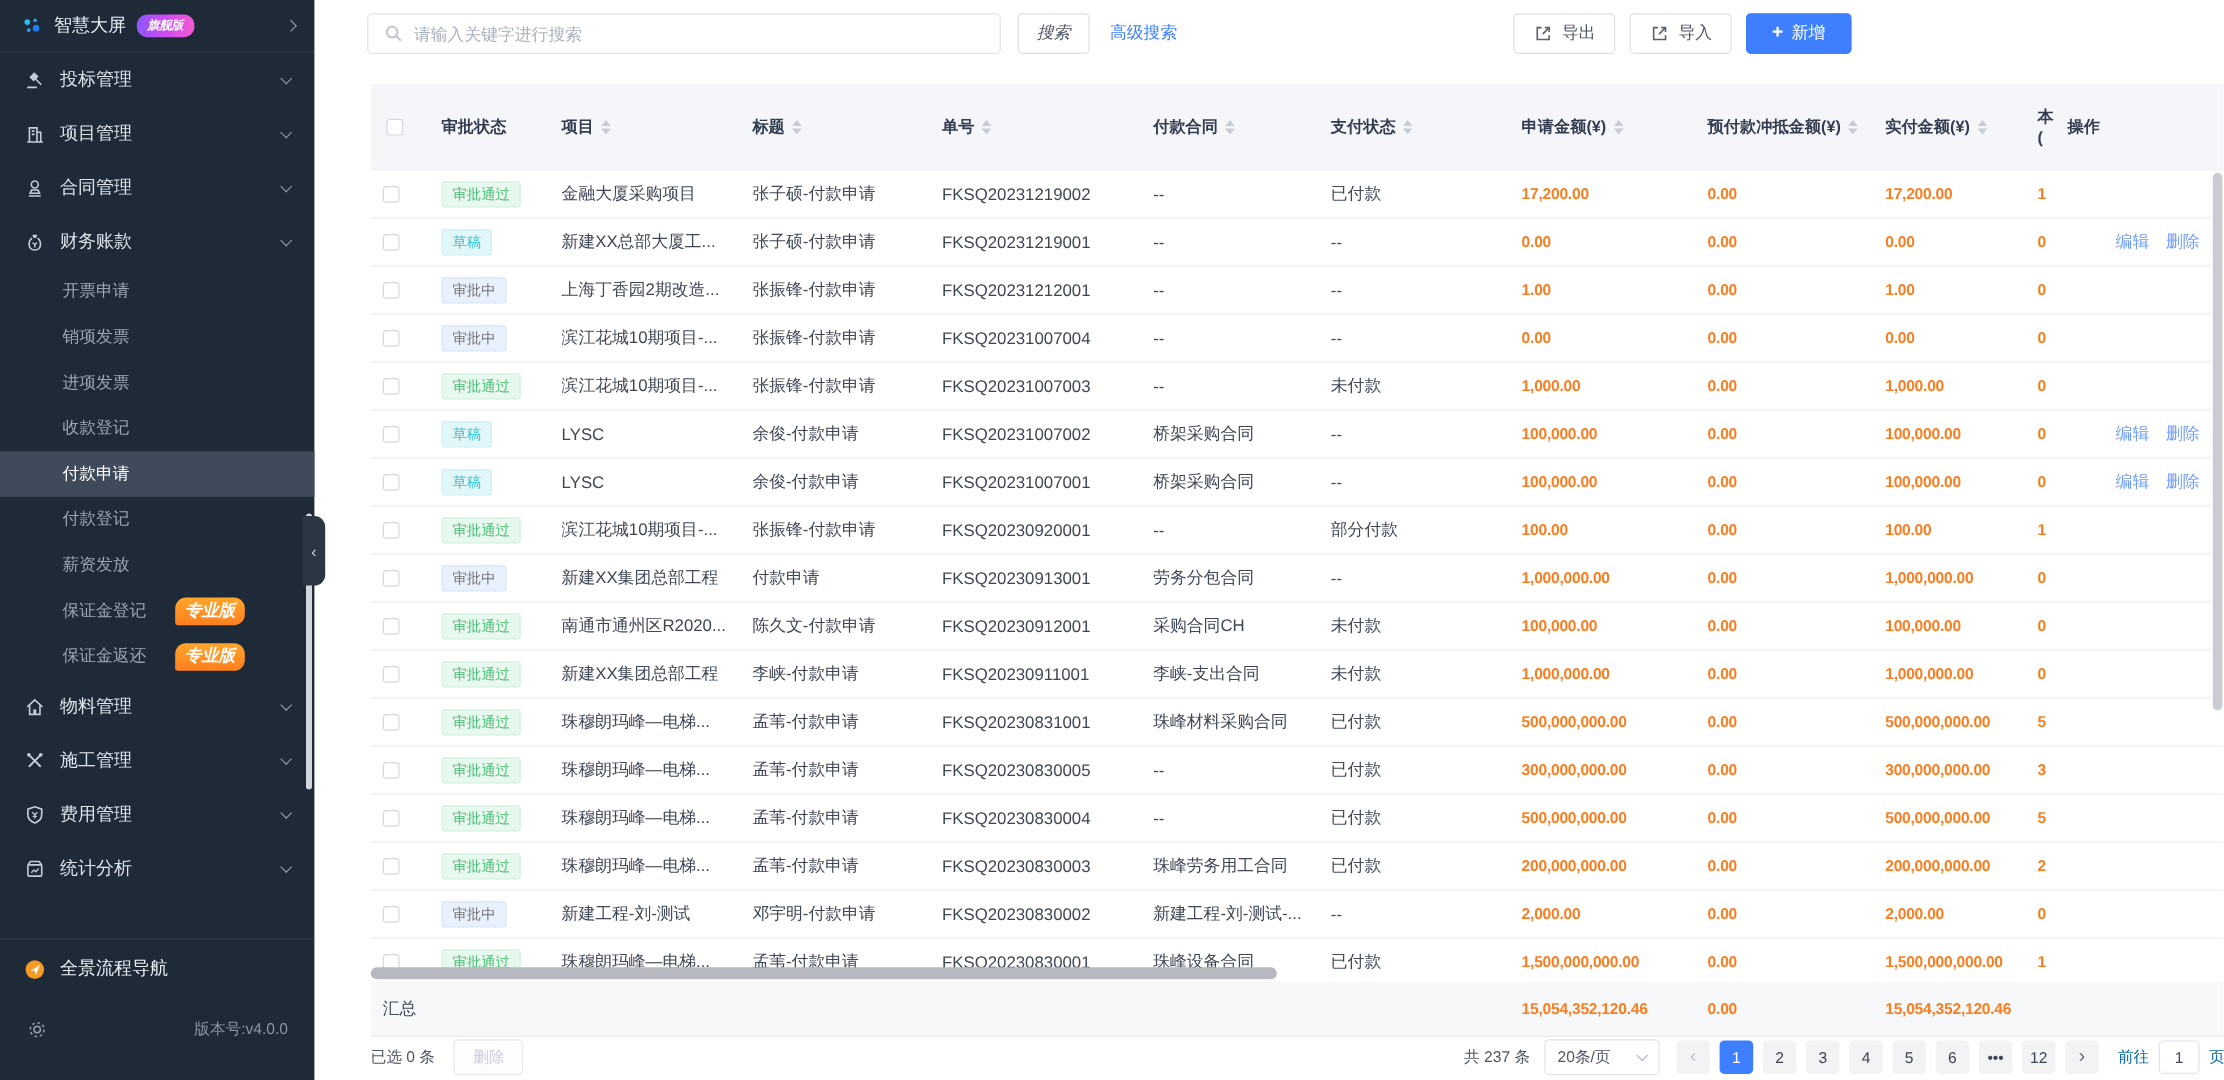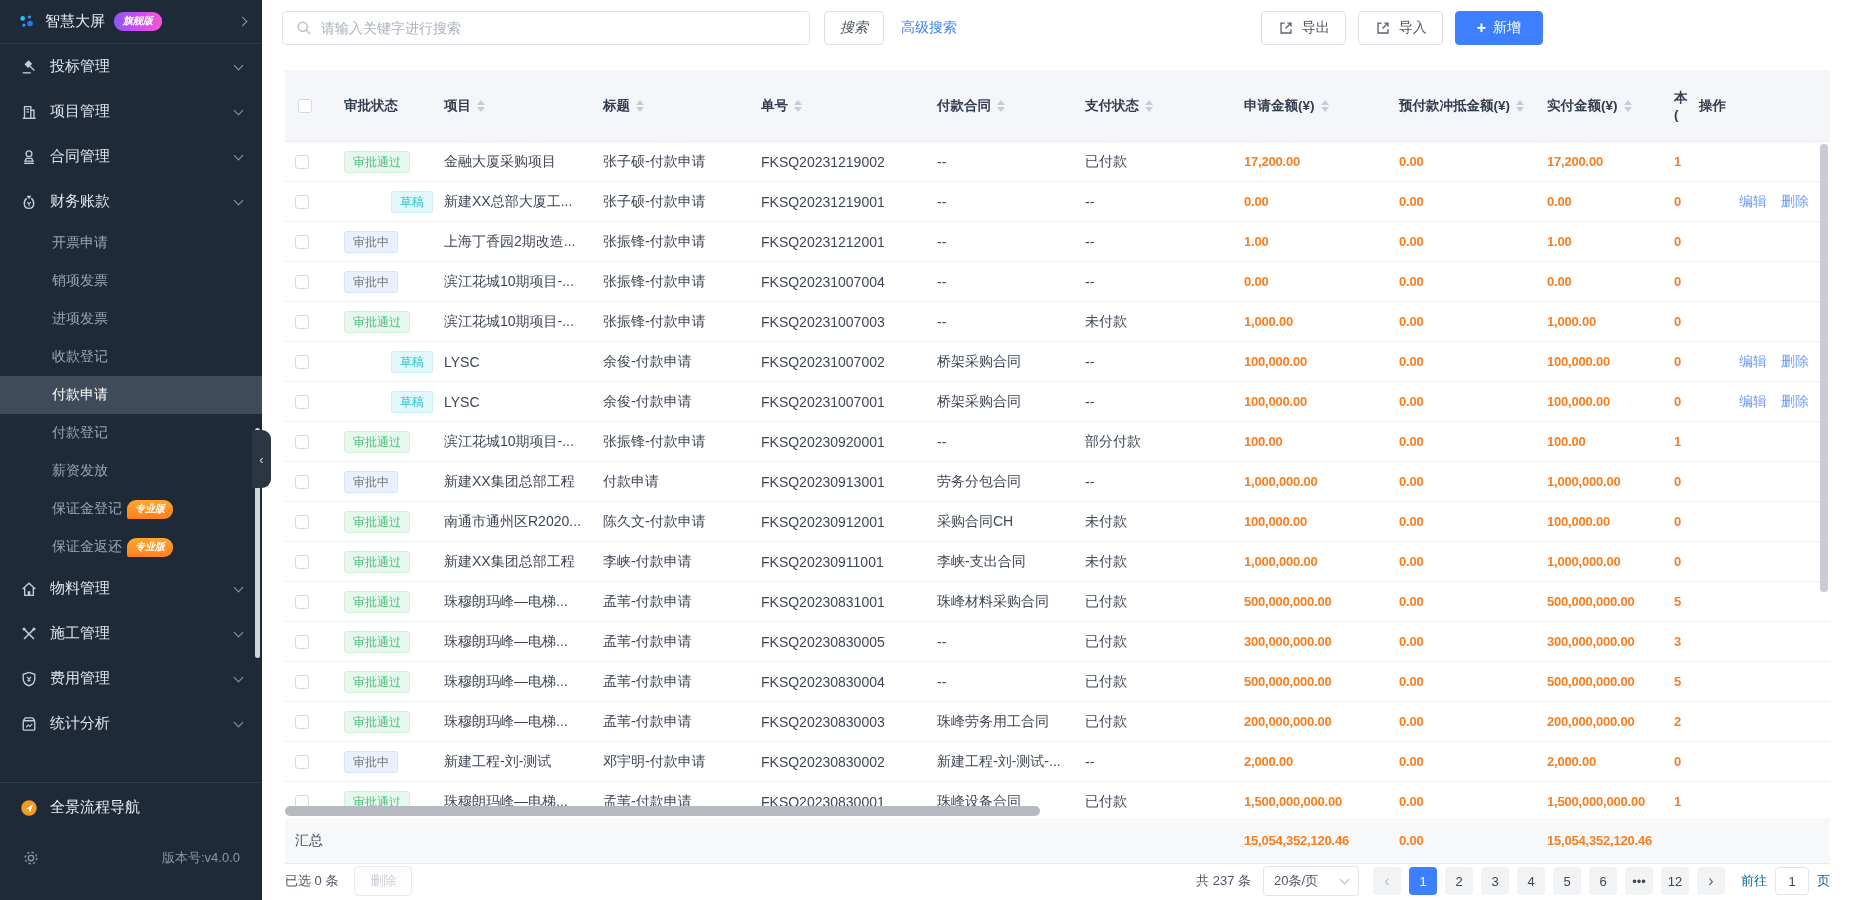--- a/index.html
+++ b/index.html
@@ -1,39 +1,39 @@
 <!DOCTYPE html>
 <html><head>
 <meta charset="utf-8">
 <style>
   * { margin:0; padding:0; box-sizing:border-box; }
   html,body { width:1853px; height:900px; overflow:hidden; background:#fff;
     font-family:"Liberation Sans","DejaVu Sans",sans-serif; }
-  .app { display:flex; width:1551px; height:900px; position:relative; }
+  .app { display:flex; width:1551px; height:900px; position:relative;gap:24px; }
 
   
   .sidebar { width:262px; flex-shrink:0; background:#1e2a38; position:relative; color:#cfd6de; }
   .logo-row { height:44px; display:flex; align-items:center; gap:9px; padding:0 16px 0 18px;
     border-bottom:1px solid rgba(255,255,255,.07); }
   .logo-label { color:#e9eef4; font-size:15px; white-space:nowrap; }
   .badge-flag { background:linear-gradient(95deg,#8a56f8,#cf4cf2,#f55ad0); color:#fff; font-size:10px;
     font-style:italic; font-weight:bold; padding:2px 9px 3px; border-radius:9px; white-space:nowrap; }
   .chev { width:7px; height:7px; border-right:1.6px solid #8e99a8; border-bottom:1.6px solid #8e99a8;
     display:inline-block; }
   .chev.down { transform:rotate(45deg); margin-top:-3px; }
   .chev.right { transform:rotate(-45deg); }
   .logo-row .chev { margin-left:auto; }
   .menu-item { height:45px; display:flex; align-items:center; gap:12px; padding:0 20px 0 20px;
     font-size:15px; color:#dde3eb; cursor:pointer; }
   .menu-item .chev { margin-left:auto; }
   .submenu-item { height:38px; display:flex; align-items:center; padding:0 12px 0 52px; font-size:14px;
     color:#9aa6b4; cursor:pointer; white-space:nowrap; }
   .submenu-item.active { background:#3f4b5a; color:#ffffff; }
-  .badge-pro { background:linear-gradient(180deg,#ffa62b,#ff7f1f); color:#fff; font-size:10px;
-    font-style:italic; font-weight:bold; padding:2px 8px 3px; border-radius:9px 9px 9px 2px; margin-left:5px; }
+  .badge-pro { background:linear-gradient(180deg,#ffa62b,#ff7f1f); color:#fff; font-size:14px;
+    font-style:italic; font-weight:bold; padding:2px 8px 3px; border-radius:9px 9px 9px 2px; margin-left:24px; }
   .icon { display:inline-flex; width:18px; height:18px; align-items:center; justify-content:center; flex-shrink:0; }
   .icon svg { width:18px; height:18px; }
   .sidebar-bottom { position:absolute; left:0; right:0; bottom:16px; }
   .nav-row { height:50px; display:flex; align-items:center; gap:12px; padding:0 20px;
     border-top:1px solid rgba(255,255,255,.08); color:#e9eef4; font-size:15px; }
   .version-row { height:52px; display:flex; align-items:center; padding:0 22px; }
   .version-text { margin-left:auto; color:#8b97a5; font-size:13px; }
   .sidebar-scrollbar { position:absolute; right:2px; top:428px; width:5px; height:230px;
     background:#e6e9ee; opacity:.9; border-radius:3px; }
   .collapse-handle { position:absolute; left:252px; top:430px; width:19px; height:58px; background:#2b3642;
@@ -71,21 +71,21 @@
   .sort i { display:block; width:0; height:0; border-left:4px solid transparent; border-right:4px solid transparent; }
   .sort i.up { border-bottom:5px solid #c7ccd6; }
   .sort i.dn { border-top:5px solid #c7ccd6; }
   .th.th-clip { display:block; padding:0 0 0 2px; line-height:17px; white-space:nowrap; }
   .tbody { height:676px; overflow:hidden; position:relative; background:#fff; }
   .row { height:40px; align-items:center; border-bottom:1px solid #eef0f5; font-size:14px; color:#3f4756; }
   .cell { padding:0 8px 0 10px; white-space:nowrap; }
   .ellip { overflow:hidden; text-overflow:ellipsis; }
   .tag { display:inline-block; font-size:12px; padding:2px 8px; border-radius:3px; line-height:16px; }
   .tag-success { color:#4dbe77; background:#e7f8ee; border:1px solid #d2f0dd; }
-  .tag-draft { color:#2ec5d5; background:#e1f7fa; border:1px solid #c9eff4;margin-left:47px; }
+  .tag-draft { color:#2ec5d5; background:#e1f7fa; border:1px solid #c9eff4; }
   .tag-processing { color:#737373; background:#e9f1fe; border:1px solid #d4e3fd; }
   .amount { color:#fa7d1e; font-weight:bold; font-size:13px; letter-spacing:-.2px; overflow:hidden; }
   .clipcell { padding:0 0 0 2px; overflow:hidden; }
   .cell-actions { display:flex; gap:14px; padding-left:50px; }
   .link { color:#6f9df8; font-size:14px; cursor:pointer; }
   .v-scrollbar { position:absolute; right:2px; top:74px; width:8px; height:448px; background:#c9ccd3;
     border-radius:4px; }
   .h-scrollbar { position:absolute; left:0; top:736px; width:755px; height:10px; background:#b6b9c0;
     border-radius:5px; z-index:4; }
   .summary { height:46px; align-items:center; background:#f7f8fa; border-bottom:1px solid #e8eaef;

